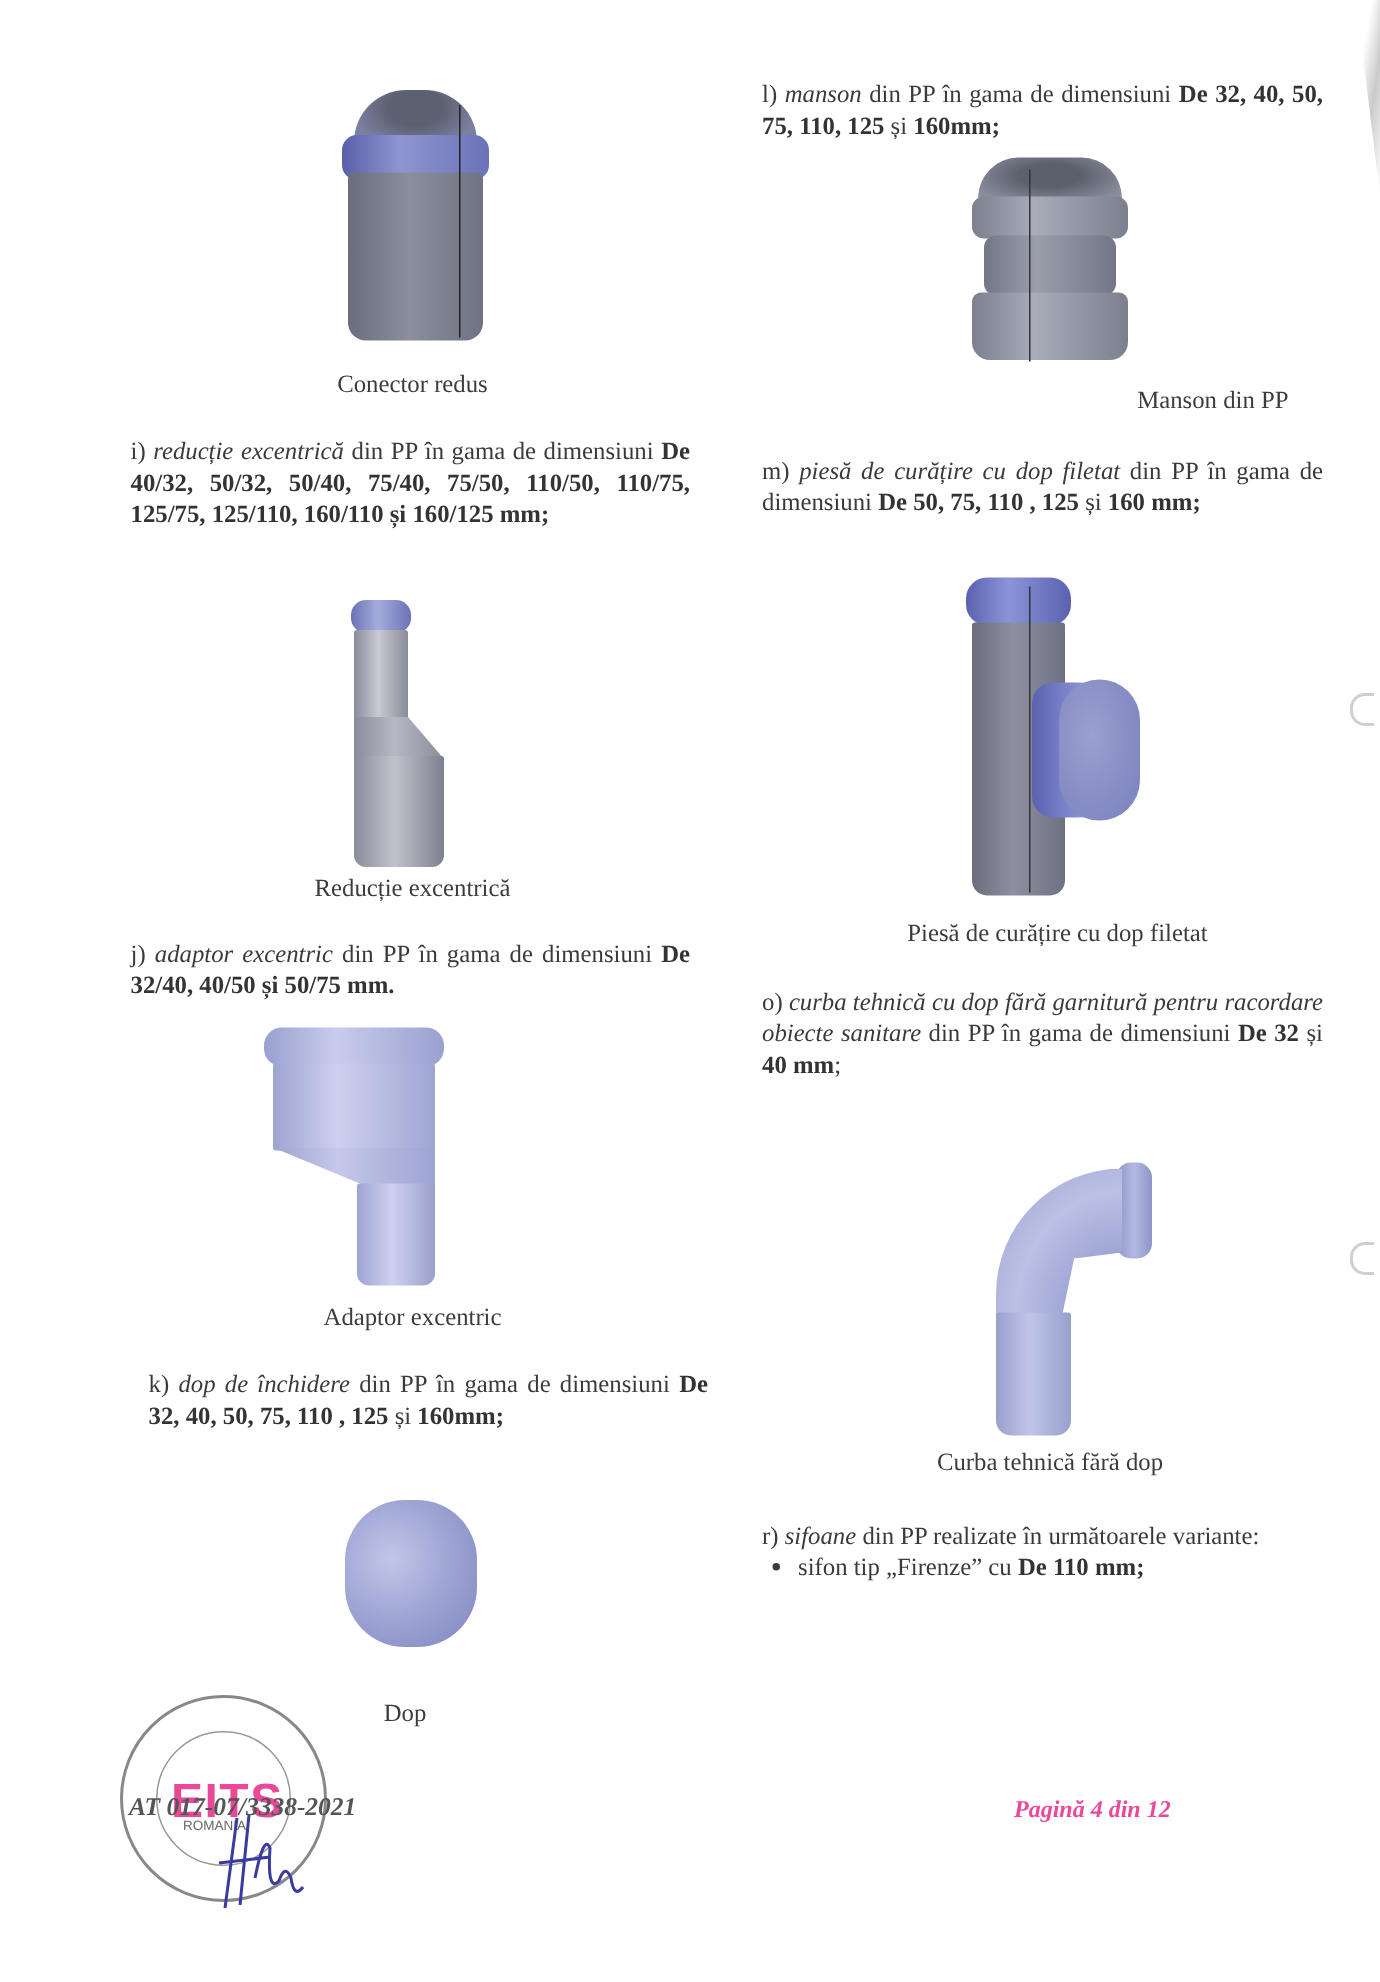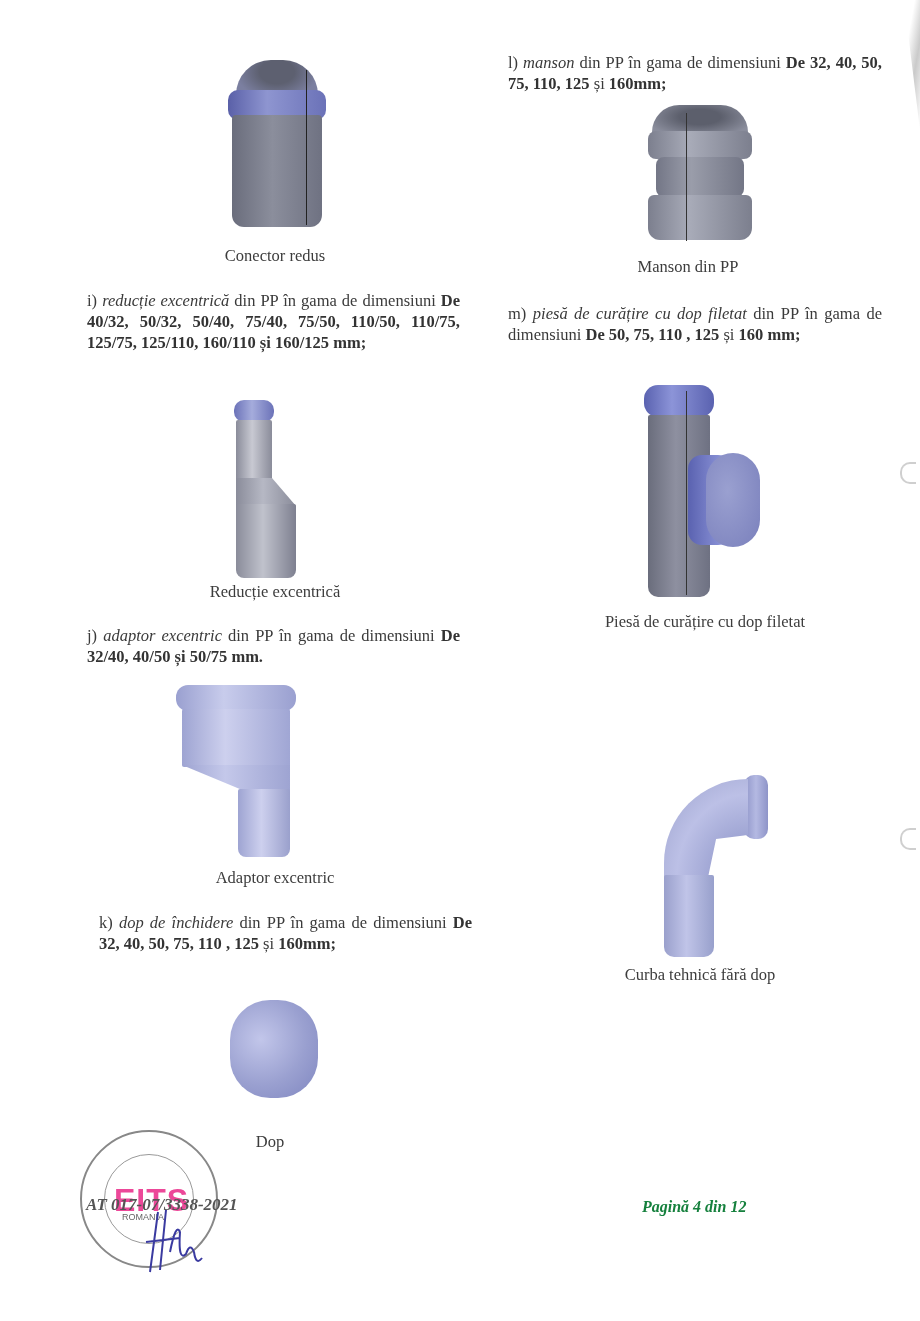--- a/index.html
+++ b/index.html
@@ -22,22 +22,22 @@
   .caption {
     position: absolute; font-size: 16.5px; text-align: center; color: #3c3c3c;
   }
   .fig { position: absolute; }
   .pipe { position: absolute; border-radius: 8px; }
   .page-footer-left {
     position: absolute; left: 86px; top: 1195px; font-size: 17px;
     font-style: italic; font-weight: bold; color: #555;
   }
   .page-footer-right {
-    position: absolute; left: 642px; top: 1198px; font-size: 16px;
-    font-style: italic; font-weight: bold; color: #15803d;
+    position: absolute; left: 676px; top: 1198px; font-size: 16px;
+    font-style: italic; font-weight: bold; color: #ec4899;
   }
   .stamp {
     position: absolute; left: 80px; top: 1130px; width: 138px; height: 138px;
     border: 2px solid #888; border-radius: 50%; box-sizing: border-box;
   }
   .stamp-inner {
     position: absolute; left: 22px; top: 22px; width: 90px; height: 90px;
     border: 1.5px solid #999; border-radius: 50%; box-sizing: border-box;
   }
   .stamp-logo {
@@ -106,46 +106,51 @@
   <p class="para"><span>l)</span> <i>manson</i><span> din PP în gama de dimensiuni </span><b>De 32, 40, 50, 75, 110, 125</b><span> și </span><b>160mm;</b></p>
 </div>
 
 <div class="fig" style="left:648px;top:105px;width:110px;height:140px;">
   <div class="pipe" style="left:4px;top:0;width:96px;height:30px;background:radial-gradient(ellipse at 50% 40%, #5c5f6c 30%, #8a8d9c 80%);border-radius:40px 40px 4px 4px;"></div>
   <div class="pipe" style="left:0;top:26px;width:104px;height:28px;background:linear-gradient(90deg,#7c7f8e,#a8abb8 40%,#7c7f8e);border-radius:8px;"></div>
   <div class="pipe" style="left:8px;top:52px;width:88px;height:40px;background:linear-gradient(90deg,#737686,#9a9daa 40%,#737686);"></div>
   <div class="pipe" style="left:0;top:90px;width:104px;height:45px;background:linear-gradient(90deg,#7c7f8e,#a8abb8 40%,#7c7f8e);border-radius:6px 6px 12px 12px;"></div>
   <div style="position:absolute;left:38px;top:8px;width:1px;height:128px;background:#333;"></div>
 </div>
-<div class="caption" style="left:563px;top:257px;width:250px;">Manson din PP</div>
+<div class="caption" style="left:609px;top:257px;width:250px;text-align:right;">Manson din PP</div>
 
 <div class="col" style="left:508px;top:303px;width:374px;">
   <p class="para"><span>m)</span> <i>piesă de curățire cu dop filetat</i><span> din PP în gama de dimensiuni </span><b>De 50, 75, 110 , 125</b><span> și </span><b>160 mm;</b></p>
 </div>
 
 <div class="fig" style="left:640px;top:385px;width:130px;height:215px;">
   <div class="pipe" style="left:4px;top:0;width:70px;height:32px;background:linear-gradient(90deg,#5a62b0,#8c94d8 40%,#5a62b0);border-radius:14px;"></div>
   <div class="pipe" style="left:8px;top:30px;width:62px;height:182px;background:linear-gradient(90deg,#6a6d7c,#8e90a0 45%,#6e7182);border-radius:2px 2px 10px 10px;"></div>
   <div class="pipe" style="left:48px;top:70px;width:70px;height:90px;background:linear-gradient(90deg,#5a62b0,#8c94d8 50%,#6b72b8);border-radius:14px 40px 40px 14px;"></div>
   <div class="pipe" style="left:66px;top:68px;width:54px;height:94px;background:radial-gradient(ellipse at 40% 40%,#9aa0d0,#7a80bc);border-radius:40px;"></div>
   <div style="position:absolute;left:46px;top:6px;width:1px;height:204px;background:#333;"></div>
 </div>
 <div class="caption" style="left:560px;top:612px;width:290px;">Piesă de curățire cu dop filetat</div>
 
 <div class="col" style="left:508px;top:657px;width:374px;">
+  <p class="para"><span>o)</span> <i>curba tehnică cu dop fără garnitură pentru racordare obiecte sanitare</i><span> din PP în gama de dimensiuni </span><b>De 32</b><span> și </span><b>40 mm</b><span>;</span></p>
 </div>
 
 <div class="fig" style="left:660px;top:775px;width:110px;height:185px;">
   <div class="pipe" style="left:84px;top:0;width:24px;height:64px;background:linear-gradient(90deg,#8e94c8,#b4b9e2 50%,#8e94c8);border-radius:10px;"></div>
   <div class="pipe" style="left:4px;top:4px;width:84px;height:100px;background:radial-gradient(ellipse at 100% 100%, transparent 0, transparent 30%, #a0a6d4 31%, #bcc0e6 60%, #9aa0cc 100%);border-radius:84px 0 0 0;clip-path:polygon(0 0,100% 0,100% 56%,62% 60%,52% 100%,0 100%);"></div>
   <div class="pipe" style="left:4px;top:100px;width:50px;height:82px;background:linear-gradient(90deg,#9aa0cc,#c0c4e8 45%,#98a0cc);border-radius:2px 2px 10px 10px;"></div>
 </div>
 <div class="caption" style="left:555px;top:965px;width:290px;">Curba tehnică fără dop</div>
 
 <div class="col" style="left:508px;top:1013px;width:374px;">
+  <p class="para"><span>r)</span> <i>sifoane</i><span> din PP realizate în următoarele variante:</span></p>
+  <ul class="bul para">
+    <li><span>sifon tip „Firenze” cu </span><b>De 110 mm;</b></li>
+  </ul>
 </div>
 
 <div class="stamp">
   <div class="stamp-inner"></div>
   <div class="stamp-logo">EITS</div>
   <div class="stamp-sub">ROMANIA</div>
   <svg style="position:absolute;left:58px;top:70px;" width="70" height="80" viewBox="0 0 70 80">
     <path d="M10 70 L18 10 M20 68 L26 8 M6 40 L40 36 M30 50 Q36 20 40 30 Q38 60 46 52 Q50 40 54 50 Q56 64 62 56" stroke="#3a3aa0" stroke-width="2" fill="none"></path>
   </svg>
 </div>

